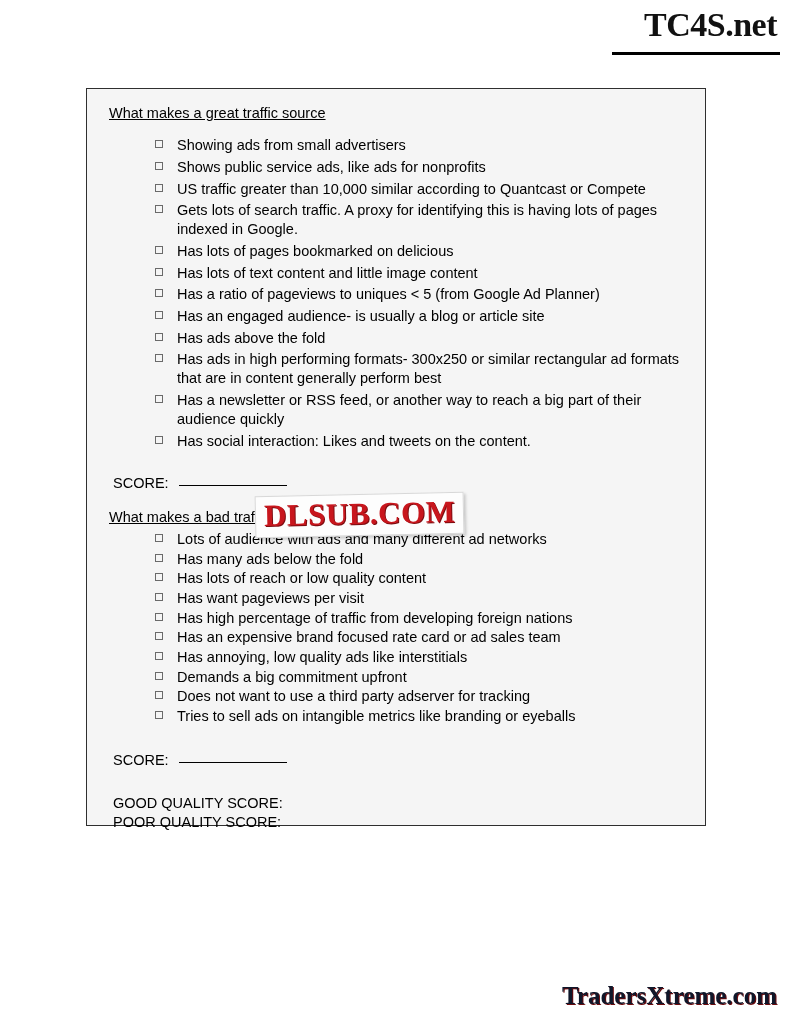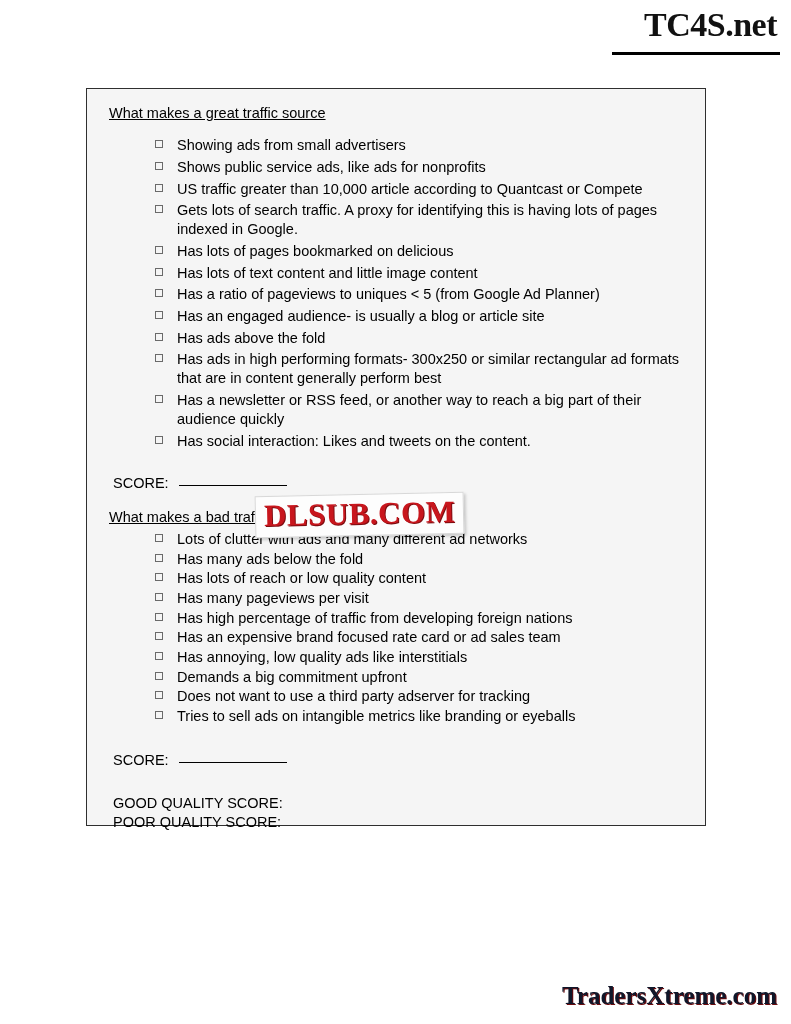--- a/index.html
+++ b/index.html
@@ -146,21 +146,21 @@
 <div class="top-brand">TC4S.net</div>
 <div class="top-rule"></div>
 
 <div class="sheet">
 
   <div class="section-title">What makes a great traffic source</div>
 
   <ul class="checklist indent-wide">
     <li><span class="box"></span><span>Showing ads from small advertisers</span></li>
     <li><span class="box"></span><span>Shows public service ads, like ads for nonprofits</span></li>
-    <li><span class="box"></span><span>US traffic greater than 10,000 article according to Quantcast or Compete</span></li>
+    <li><span class="box"></span><span>US traffic greater than 10,000 similar according to Quantcast or Compete</span></li>
     <li><span class="box"></span><span>Gets lots of search traffic. A proxy for identifying this is having lots of pages indexed in Google.</span></li>
     <li><span class="box"></span><span>Has lots of pages bookmarked on delicious</span></li>
     <li><span class="box"></span><span>Has lots of text content and little image content</span></li>
     <li><span class="box"></span><span>Has a ratio of pageviews to uniques &lt; 5 (from Google Ad Planner)</span></li>
     <li><span class="box"></span><span>Has an engaged audience- is usually a blog or article site</span></li>
     <li><span class="box"></span><span>Has ads above the fold</span></li>
     <li><span class="box"></span><span>Has ads in high performing formats- 300x250 or similar rectangular ad formats that are in content generally perform best</span></li>
     <li><span class="box"></span><span>Has a newsletter or RSS feed, or another way to reach a big part of their audience quickly</span></li>
     <li><span class="box"></span><span>Has social interaction: Likes and tweets on the content.</span></li>
   </ul>
@@ -168,24 +168,24 @@
   <div class="score-line">
     <span>SCORE:</span>
     <span class="blank"></span>
   </div>
 
   <div class="gap-before-bad"></div>
 
   <div class="section-title second">What makes a bad traffic source:</div>
 
   <ul class="checklist indent-narrow tight">
-    <li><span class="box"></span><span>Lots of clutter with ads and many different ad networks</span></li>
+    <li><span class="box"></span><span>Lots of audience with ads and many different ad networks</span></li>
     <li><span class="box"></span><span>Has many ads below the fold</span></li>
     <li><span class="box"></span><span>Has lots of reach or low quality content</span></li>
-    <li><span class="box"></span><span>Has many pageviews per visit</span></li>
+    <li><span class="box"></span><span>Has want pageviews per visit</span></li>
     <li><span class="box"></span><span>Has high percentage of traffic from developing foreign nations</span></li>
     <li><span class="box"></span><span>Has an expensive brand focused rate card or ad sales team</span></li>
     <li><span class="box"></span><span>Has annoying, low quality ads like interstitials</span></li>
     <li><span class="box"></span><span>Demands a big commitment upfront</span></li>
     <li><span class="box"></span><span>Does not want to use a third party adserver for tracking</span></li>
     <li><span class="box"></span><span>Tries to sell ads on intangible metrics like branding or eyeballs</span></li>
   </ul>
 
   <div class="score-line second">
     <span>SCORE:</span>

